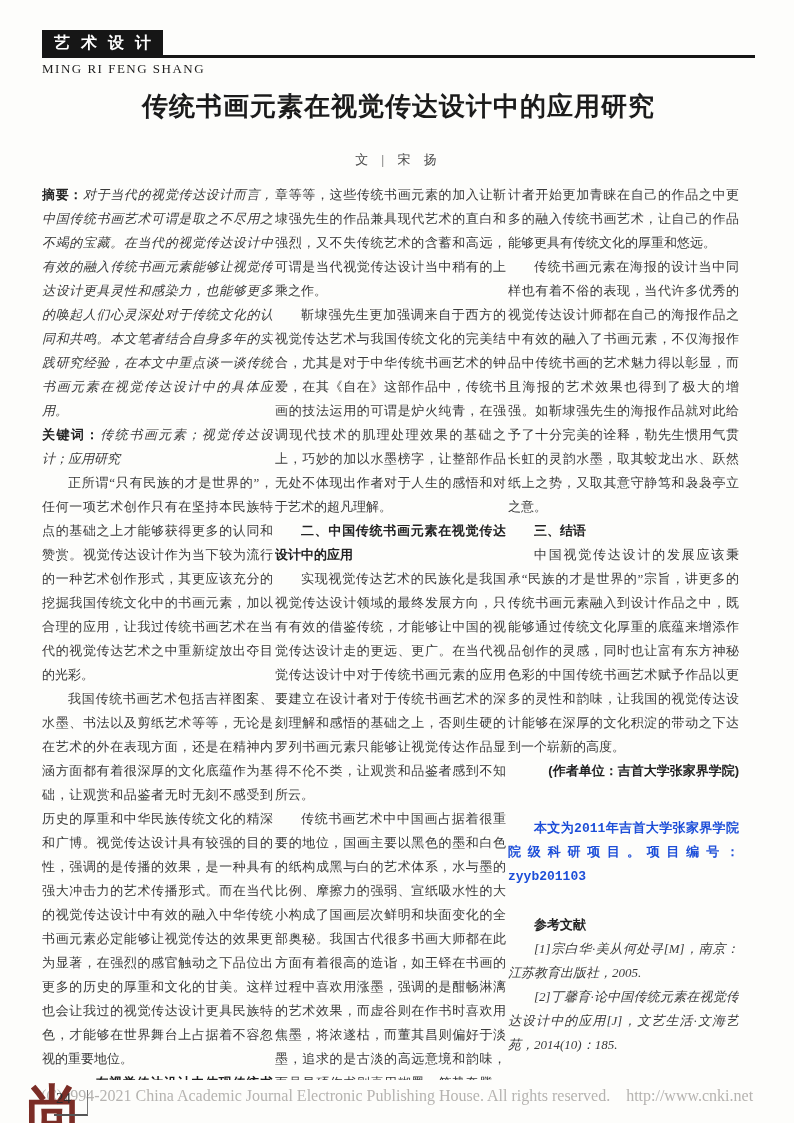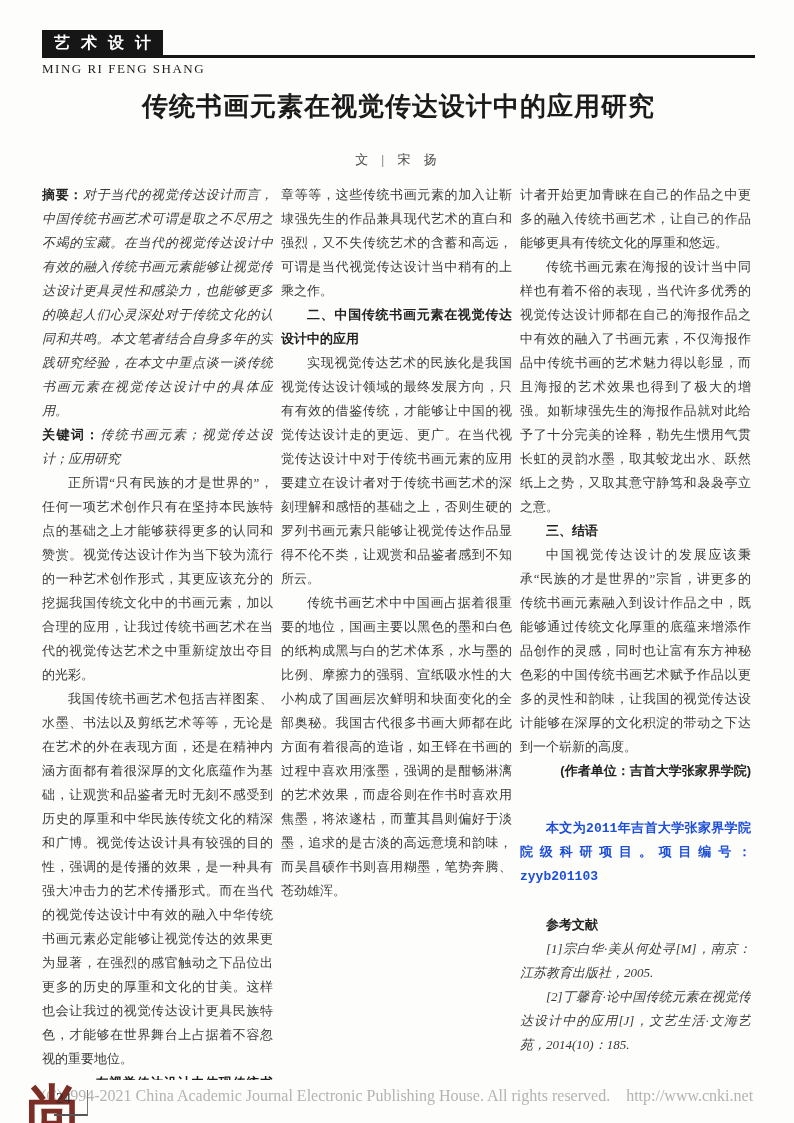--- a/index.html
+++ b/index.html
@@ -22,21 +22,21 @@
     font-family:"Liberation Serif",serif;
   }
   .title {
     text-align:center; font-family:"Liberation Sans","DejaVu Sans",sans-serif;
     font-weight:bold; font-size:26px; color:#1b1b1b; margin-top:12px; letter-spacing:1px;
   }
   .byline { text-align:center; margin-top:27px; font-size:13px; color:#4a4a4a; letter-spacing:5px; }
   
   .columns {
     position:absolute; left:42px; top:183px; width:713px; height:897px;
-    display:flex; gap:8px;
+    display:flex; gap:2px;
   }
   .column { width:231px; overflow:hidden; font-size:13px; line-height:24px; text-align:justify; }
   .blk { margin:0; }
   .blk-p { text-indent:2em; }
   .blk-pcont { text-indent:0; }
   .blk-h {
     font-family:"Liberation Sans","DejaVu Sans",sans-serif; font-weight:bold;
     color:#222; text-indent:2em;
   }
   .blk-label { font-family:"Liberation Sans","DejaVu Sans",sans-serif; font-weight:bold; color:#222; font-style:normal; }
@@ -80,20 +80,21 @@
   <div class="columns">
     <div class="column">
         <div class="blk blk-labeled"><span class="blk-label">摘要：</span><span class="kaiti-text">对于当代的视觉传达设计而言，中国传统书画艺术可谓是取之不尽用之不竭的宝藏。在当代的视觉传达设计中有效的融入传统书画元素能够让视觉传达设计更具灵性和感染力，也能够更多的唤起人们心灵深处对于传统文化的认同和共鸣。本文笔者结合自身多年的实践研究经验，在本文中重点谈一谈传统书画元素在视觉传达设计中的具体应用。</span></div>
         <div class="blk blk-labeled"><span class="blk-label">关键词：</span><span class="kaiti-text">传统书画元素；视觉传达设计；应用研究</span></div>
         <div class="blk blk-p">正所谓“只有民族的才是世界的”，任何一项艺术创作只有在坚持本民族特点的基础之上才能够获得更多的认同和赞赏。视觉传达设计作为当下较为流行的一种艺术创作形式，其更应该充分的挖掘我国传统文化中的书画元素，加以合理的应用，让我过传统书画艺术在当代的视觉传达艺术之中重新绽放出夺目的光彩。</div>
         <div class="blk blk-p">我国传统书画艺术包括吉祥图案、水墨、书法以及剪纸艺术等等，无论是在艺术的外在表现方面，还是在精神内涵方面都有着很深厚的文化底蕴作为基础，让观赏和品鉴者无时无刻不感受到历史的厚重和中华民族传统文化的精深和广博。视觉传达设计具有较强的目的性，强调的是传播的效果，是一种具有强大冲击力的艺术传播形式。而在当代的视觉传达设计中有效的融入中华传统书画元素必定能够让视觉传达的效果更为显著，在强烈的感官触动之下品位出更多的历史的厚重和文化的甘美。这样也会让我过的视觉传达设计更具民族特色，才能够在世界舞台上占据着不容忽视的重要地位。</div>
         <div class="blk blk-h">一、在视觉传达设计中体现传统书画艺术的含蓄之美</div>
       </div>
     <div class="column">
         <div class="blk blk-pcont">章等等，这些传统书画元素的加入让靳埭强先生的作品兼具现代艺术的直白和强烈，又不失传统艺术的含蓄和高远，可谓是当代视觉传达设计当中稍有的上乘之作。</div>
+        <div class="blk blk-p">靳埭强先生更加强调来自于西方的视觉传达艺术与我国传统文化的完美结合，尤其是对于中华传统书画艺术的钟爱，在其《自在》这部作品中，传统书画的技法运用的可谓是炉火纯青，在强调现代技术的肌理处理效果的基础之上，巧妙的加以水墨榜字，让整部作品无处不体现出作者对于人生的感悟和对于艺术的超凡理解。</div>
         <div class="blk blk-h">二、中国传统书画元素在视觉传达设计中的应用</div>
         <div class="blk blk-p">实现视觉传达艺术的民族化是我国视觉传达设计领域的最终发展方向，只有有效的借鉴传统，才能够让中国的视觉传达设计走的更远、更广。在当代视觉传达设计中对于传统书画元素的应用要建立在设计者对于传统书画艺术的深刻理解和感悟的基础之上，否则生硬的罗列书画元素只能够让视觉传达作品显得不伦不类，让观赏和品鉴者感到不知所云。</div>
         <div class="blk blk-p">传统书画艺术中中国画占据着很重要的地位，国画主要以黑色的墨和白色的纸构成黑与白的艺术体系，水与墨的比例、摩擦力的强弱、宣纸吸水性的大小构成了国画层次鲜明和块面变化的全部奥秘。我国古代很多书画大师都在此方面有着很高的造诣，如王铎在书画的过程中喜欢用涨墨，强调的是酣畅淋漓的艺术效果，而虚谷则在作书时喜欢用焦墨，将浓遂枯，而董其昌则偏好于淡墨，追求的是古淡的高远意境和韵味，而吴昌硕作书则喜用糊墨，笔势奔腾、苍劲雄浑。</div>
       </div>
     <div class="column">
         <div class="blk blk-pcont">计者开始更加青睐在自己的作品之中更多的融入传统书画艺术，让自己的作品能够更具有传统文化的厚重和悠远。</div>
         <div class="blk blk-p">传统书画元素在海报的设计当中同样也有着不俗的表现，当代许多优秀的视觉传达设计师都在自己的海报作品之中有效的融入了书画元素，不仅海报作品中传统书画的艺术魅力得以彰显，而且海报的艺术效果也得到了极大的增强。如靳埭强先生的海报作品就对此给予了十分完美的诠释，勒先生惯用气贯长虹的灵韵水墨，取其蛟龙出水、跃然纸上之势，又取其意守静笃和袅袅亭立之意。</div>
         <div class="blk blk-h">三、结语</div>
         <div class="blk blk-p">中国视觉传达设计的发展应该秉承“民族的才是世界的”宗旨，讲更多的传统书画元素融入到设计作品之中，既能够通过传统文化厚重的底蕴来增添作品创作的灵感，同时也让富有东方神秘色彩的中国传统书画艺术赋予作品以更多的灵性和韵味，让我国的视觉传达设计能够在深厚的文化积淀的带动之下达到一个崭新的高度。</div>
         <div class="blk blk-affil">(作者单位：吉首大学张家界学院)</div>

